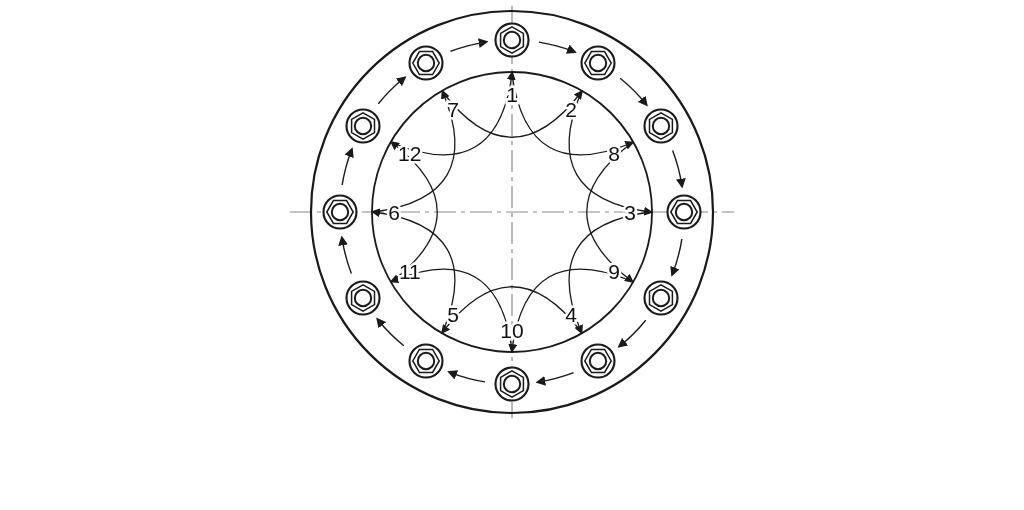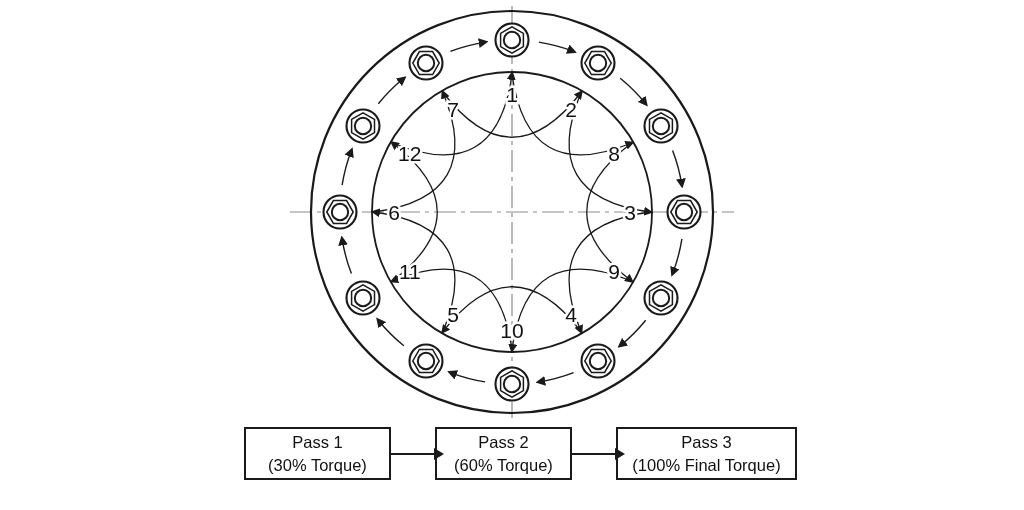--- a/index.html
+++ b/index.html
@@ -159,30 +159,14 @@
       <text x="614.2" y="271" text-anchor="middle" dominant-baseline="central" font-size="21" fill="#111111" stroke="#ffffff" stroke-width="5" paint-order="stroke" font-family="inherit">9</text>
       <text x="571" y="314.2" text-anchor="middle" dominant-baseline="central" font-size="21" fill="#111111" stroke="#ffffff" stroke-width="5" paint-order="stroke" font-family="inherit">4</text>
       <text x="512" y="330" text-anchor="middle" dominant-baseline="central" font-size="21" fill="#111111" stroke="#ffffff" stroke-width="5" paint-order="stroke" font-family="inherit">10</text>
       <text x="453" y="314.2" text-anchor="middle" dominant-baseline="central" font-size="21" fill="#111111" stroke="#ffffff" stroke-width="5" paint-order="stroke" font-family="inherit">5</text>
       <text x="409.8" y="271" text-anchor="middle" dominant-baseline="central" font-size="21" fill="#111111" stroke="#ffffff" stroke-width="5" paint-order="stroke" font-family="inherit">11</text>
       <text x="394" y="212" text-anchor="middle" dominant-baseline="central" font-size="21" fill="#111111" stroke="#ffffff" stroke-width="5" paint-order="stroke" font-family="inherit">6</text>
       <text x="409.8" y="153" text-anchor="middle" dominant-baseline="central" font-size="21" fill="#111111" stroke="#ffffff" stroke-width="5" paint-order="stroke" font-family="inherit">12</text>
       <text x="453" y="109.8" text-anchor="middle" dominant-baseline="central" font-size="21" fill="#111111" stroke="#ffffff" stroke-width="5" paint-order="stroke" font-family="inherit">7</text>
     </svg>
 
-  <div class="flow">
-    <div class="pass-box w1">
-      <div class="t">Pass 1</div>
-      <div class="t">(30% Torque)</div>
-    </div>
-    <div class="flow-arrow"></div>
-    <div class="pass-box w2">
-      <div class="t">Pass 2</div>
-      <div class="t">(60% Torque)</div>
-    </div>
-    <div class="flow-arrow"></div>
-    <div class="pass-box w3">
-      <div class="t">Pass 3</div>
-      <div class="t">(100% Final Torque)</div>
-    </div>
-  </div>
 
 </div>
 
 </body></html>

